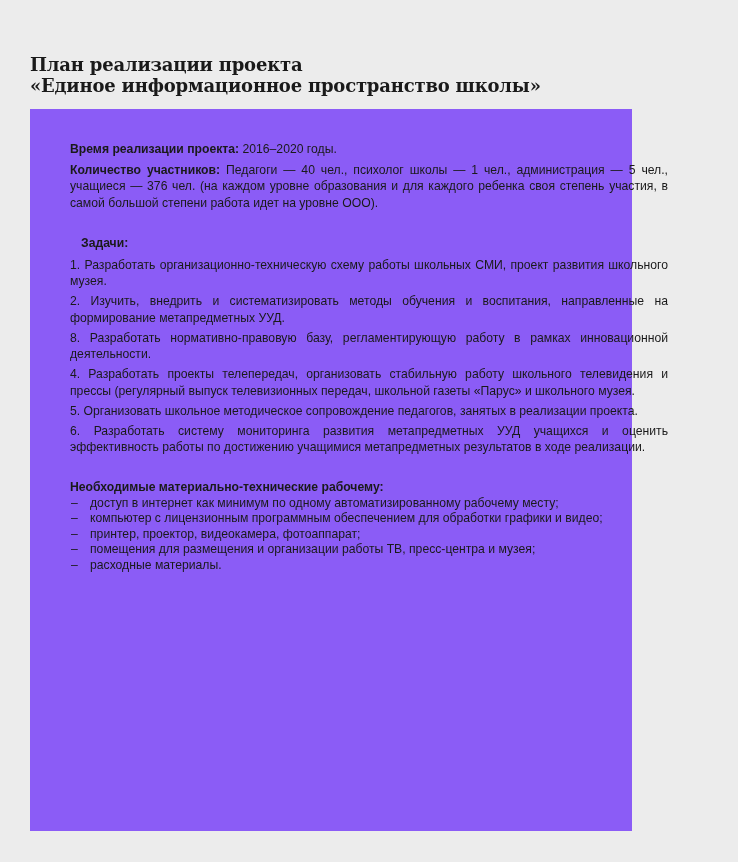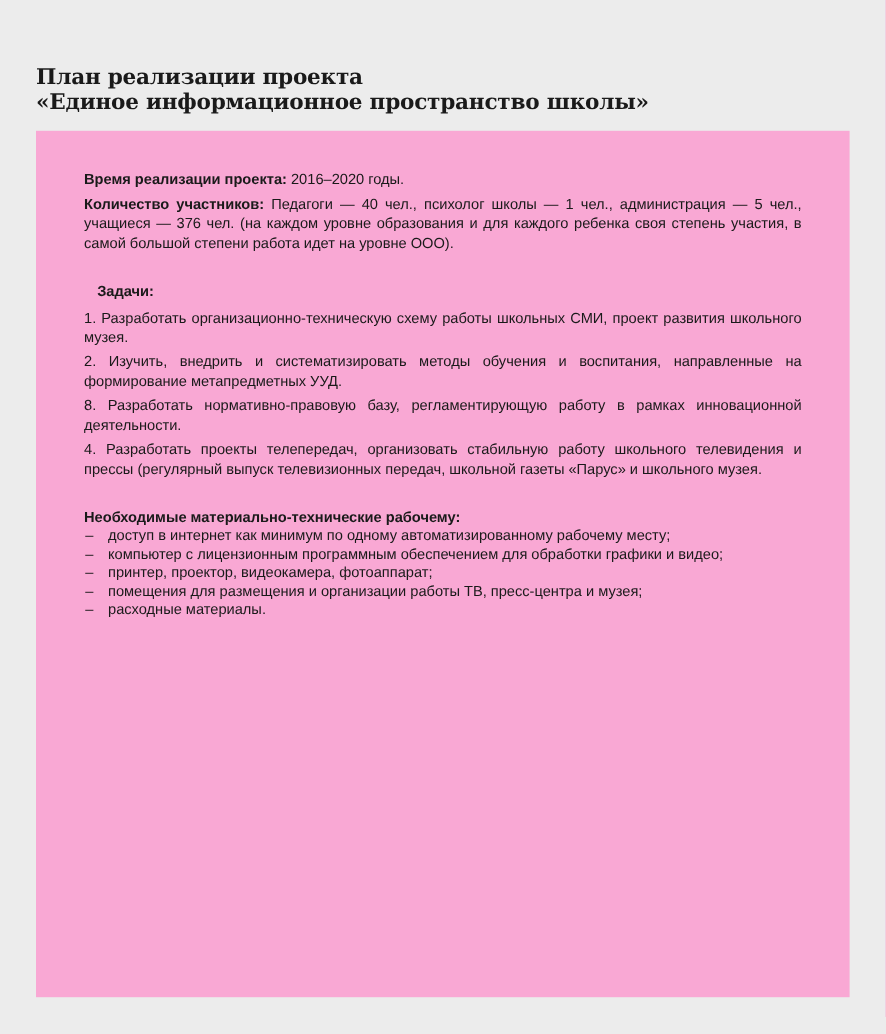--- a/index.html
+++ b/index.html
@@ -24,23 +24,23 @@
       font-size: 18px;
       line-height: 21px;
       color: #1a1a1a;
       letter-spacing: -0.2px;
     }
     .page-title span { display: block; white-space: nowrap; }
     .card {
       position: absolute;
       left: 30px;
       top: 109px;
-      width: 678px;
+      width: 602px;
       height: 722px;
-      background: #f9a8d4;
+      background: #8b5cf6;
     }
     .content {
       position: absolute;
       left: 40px;
       top: 32px;
       width: 598px;
       font-family: "Liberation Sans", sans-serif;
       font-size: 12.2px;
       line-height: 16.5px;
       color: #1a1a1a;
@@ -99,20 +99,22 @@
     </p>
 
     <div class="section-gap"></div>
 
     <p class="section-heading">Задачи:</p>
     <div>
       <p class="task">1. Разработать организационно-техническую схему работы школьных СМИ, проект развития школьного музея.</p>
       <p class="task">2. Изучить, внедрить и систематизировать методы обучения и воспитания, направленные на формирование метапредметных УУД.</p>
       <p class="task">8. Разработать нормативно-правовую базу, регламентирующую работу в рамках инновационной деятельности.</p>
       <p class="task">4. Разработать проекты телепередач, организовать стабильную работу школьного телевидения и прессы (регулярный выпуск телевизионных передач, школьной газеты «Парус» и школьного музея.</p>
+      <p class="task">5. Организовать школьное методическое сопровождение педагогов, занятых в реализации проекта.</p>
+      <p class="task">6. Разработать систему мониторинга развития метапредметных УУД учащихся и оценить эффективность работы по достижению учащимися метапредметных результатов в ходе реализации.</p>
     </div>
 
     <div class="section-gap"></div>
 
     <p class="res-heading">Необходимые материально-технические рабочему:</p>
     <ul class="res-list">
       <li><span class="dash">–</span><span>доступ в интернет как минимум по одному автоматизированному рабочему месту;</span></li>
       <li><span class="dash">–</span><span>компьютер с лицензионным программным обеспечением для обработки графики и видео;</span></li>
       <li><span class="dash">–</span><span>принтер, проектор, видеокамера, фотоаппарат;</span></li>
       <li><span class="dash">–</span><span>помещения для размещения и организации работы ТВ, пресс-центра и музея;</span></li>

